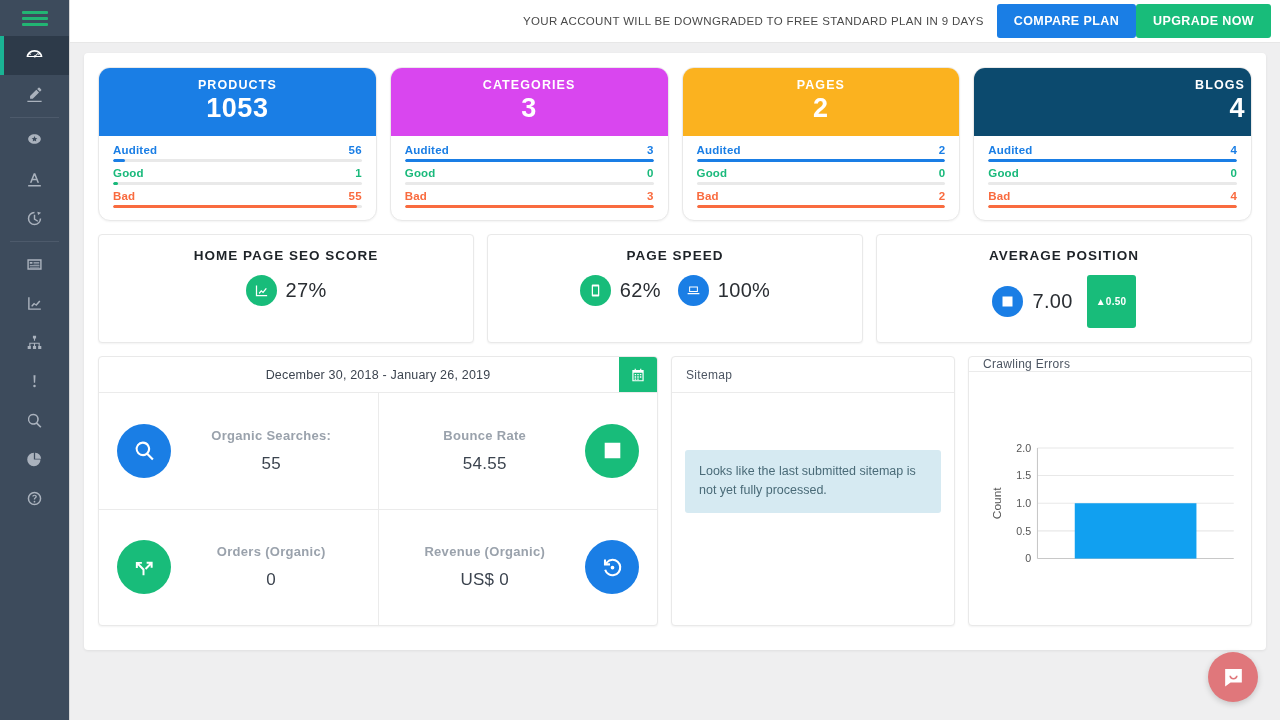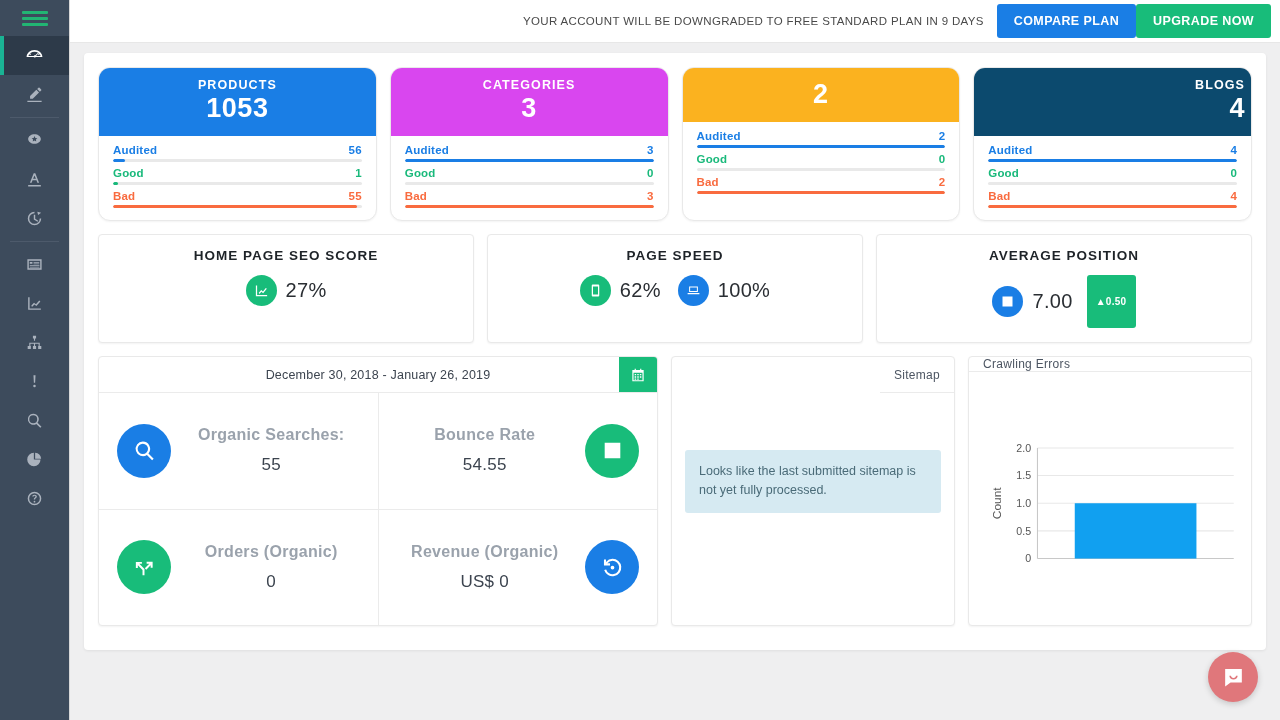--- a/index.html
+++ b/index.html
@@ -111,21 +111,21 @@
     padding: 21px 9px; border-radius: 3px; margin-left: 5px; letter-spacing: .3px;
   }
 
   
   #bottom-row { display: flex; gap: 13px; height: 270px; }
   .panel-box {
     background: #fff; border: 1px solid #e9e9e9; border-radius: 4px;
     box-shadow: 0 1px 2px rgba(0,0,0,.05); display: flex; flex-direction: column; overflow: hidden;
   }
   #analytics { flex: 0 0 560px; }
-  #sitemap { flex: 1; align-items: flex-end; }
+  #sitemap { flex: 1; }
   #crawling { flex: 1; }
   .box-head {
     height: 36px; border-bottom: 1px solid #ebebeb; display: flex; align-items: center;
     padding: 0 14px; font-size: 12px; color: #4c5562; letter-spacing: .3px;
   }
   #analytics .box-head { justify-content: center; position: relative; padding: 0; }
   .daterange { font-size: 12.5px; color: #3c444f; letter-spacing: .2px; }
   .cal-btn {
     position: absolute; right: 0; top: 0; bottom: 0; width: 38px; background: #18bc7a;
     display: flex; align-items: center; justify-content: center; cursor: pointer;
@@ -140,21 +140,21 @@
   .an-cell + .an-cell { border-left: 1px solid #ebebeb; }
   .an-cell.rev { flex-direction: row-reverse; }
   .bigicon {
     width: 54px; height: 54px; border-radius: 50%; flex: 0 0 54px;
     display: flex; align-items: center; justify-content: center;
   }
   .bigicon svg { width: 25px; height: 25px; fill: #fff; }
   .bigicon.blue { background: #1a7ee5; }
   .bigicon.green { background: #18bc7a; }
   .an-txt { flex: 1; text-align: center; }
-  .an-txt .k { font-size: 16px; font-weight: 700; color: #9aa2ac; letter-spacing: .3px; }
+  .an-txt .k { font-size: 13px; font-weight: 700; color: #9aa2ac; letter-spacing: .3px; }
   .an-txt .v { font-size: 17px; color: #3c444f; margin-top: 11px; letter-spacing: .3px; }
   .box-body { flex: 1; padding: 13px; position: relative; }
   .alert-info {
     background: #d6eaf2; color: #4a6b78; border-radius: 3px; padding: 12px 14px;
     font-size: 12.5px; line-height: 1.55; margin-top: 44px;
   }
   .chart-wrap { width: 100%; height: 100%; }
 
   .chat-btn {
     position: absolute; right: 22px; bottom: 18px; width: 50px; height: 50px;
@@ -341,20 +341,21 @@
                   <span>3</span>
                 </div>
                 <div class="bar">
                   <span class="f-bad" style="width:100%"></span>
                 </div>
               </div>
             </div>
           </div>
           <div class="stat-card">
             <div class="stat-head" style="background: rgb(251, 178, 31);">
+              <div class="t">PAGES</div>
               <div class="v">2</div>
             </div>
             <div class="stat-body">
               <div class="metric">
                 <div class="lbl-row c-aud">
                   <span>Audited</span>
                   <span>2</span>
                 </div>
                 <div class="bar">
                   <span class="f-aud" style="width:100%"></span>

